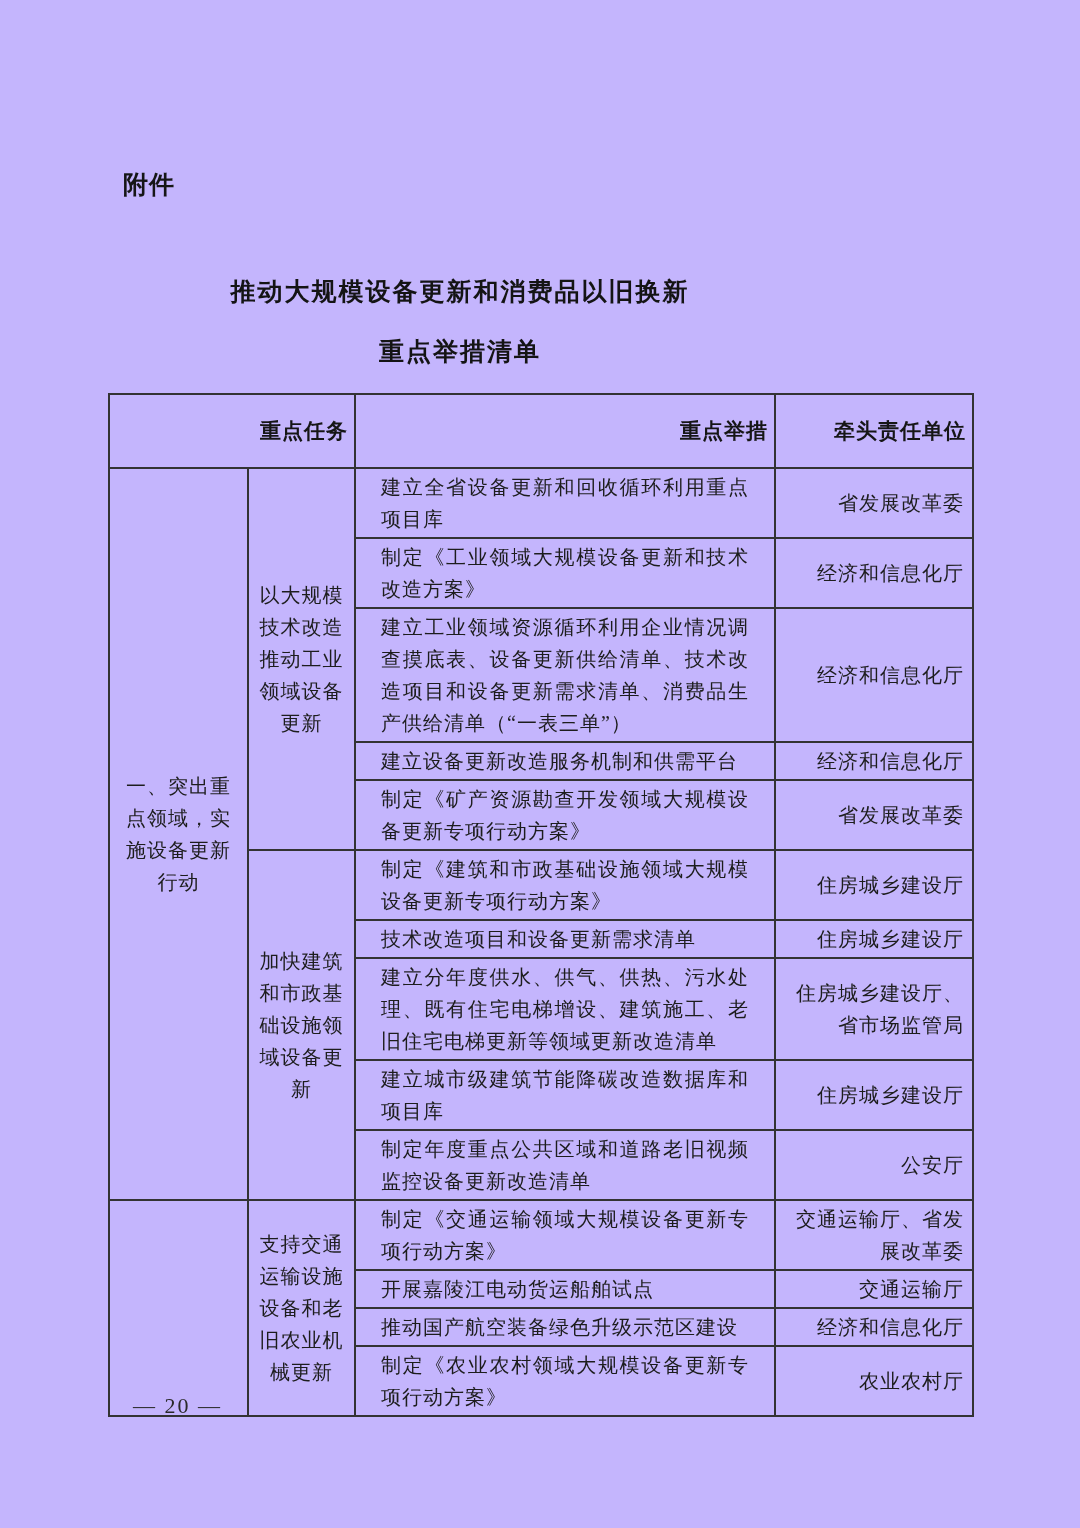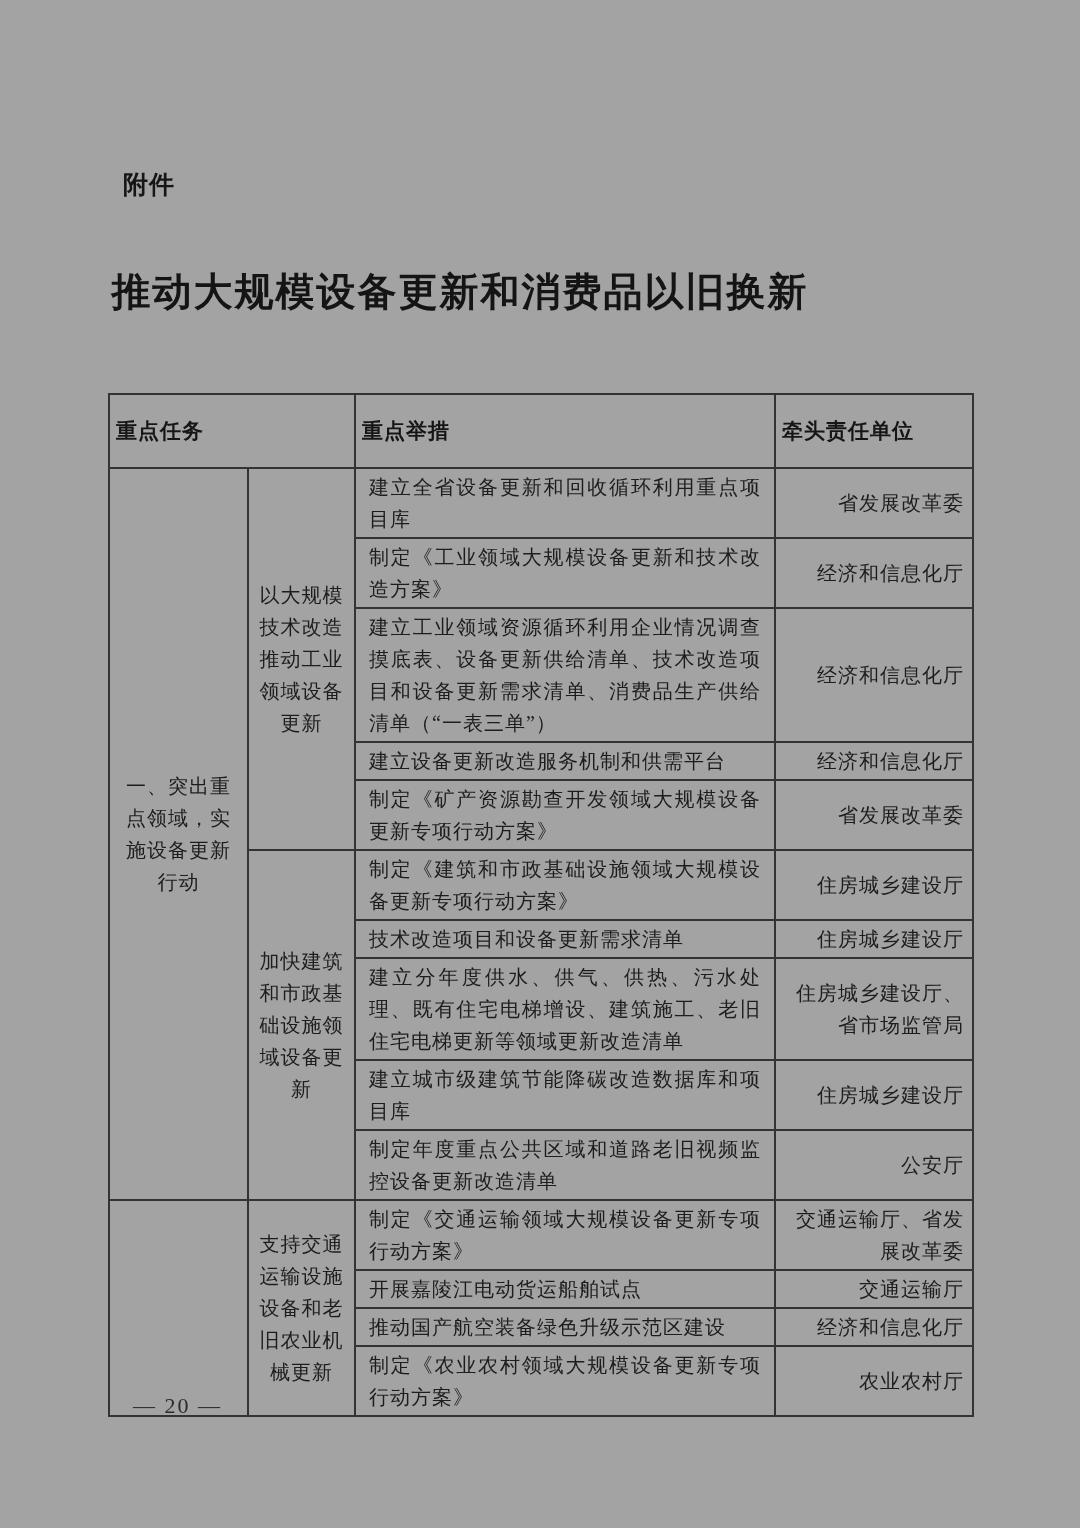--- a/index.html
+++ b/index.html
@@ -8,40 +8,40 @@
     width: 1080px;
     height: 1528px;
     position: relative;
     font-family: "Liberation Serif", "DejaVu Serif", serif;
     color: #1d1d1d;
     overflow: hidden;
   }
   .page {
     position: absolute;
     inset: 0;
-    background: #a3a3a3;
+    background: #c4b5fd;
   }
   .attachment-label {
     position: absolute;
     left: 123px;
     top: 168px;
     font-family: "Liberation Sans", "DejaVu Sans", sans-serif;
     font-weight: bold;
     font-size: 25px;
     letter-spacing: 1px;
     color: #161616;
   }
   .doc-title {
     position: absolute;
     top: 262px;
     left: 0;
     width: 920px;
     text-align: center;
     font-weight: bold;
-    font-size: 39px;
+    font-size: 25px;
     letter-spacing: 2px;
     line-height: 60px;
     color: #141414;
   }
   table.measures {
     position: absolute;
     left: 108px;
     top: 393px;
     width: 864px;
     border-collapse: collapse;
@@ -54,32 +54,32 @@
     letter-spacing: 1px;
     line-height: 32px;
     vertical-align: middle;
     color: #1d1d1d;
   }
   table.measures th {
     font-family: "Liberation Sans", "DejaVu Sans", sans-serif;
     font-weight: bold;
     font-size: 21px;
     height: 55px;
-    text-align: left;
+    text-align: right;
     padding: 20px 6px;
     color: #161616;
   }
   td.task-cell, td.subtask-cell {
     text-align: center;
     padding: 16px 14px;
   }
   td.subtask-cell { padding: 4px 10px; margin-left: 31px; }
   td.measure-cell {
     text-align: justify;
-    padding: 2px 13px;
+    padding: 2px 25px;
     margin-top: 48px;
   }
   td.unit-cell {
     text-align: right;
     padding: 2px 8px;
   }
   .row-tall td { height: 66px; }
   .row-short td { height: 38px; }
   .page-number {
     position: absolute;
@@ -93,20 +93,21 @@
 </style>
 </head>
 <body>
 
 <div class="page">
 
   <div class="attachment-label">附件</div>
 
   <div class="doc-title">
     <div>推动大规模设备更新和消费品以旧换新</div>
+    <div>重点举措清单</div>
   </div>
 
   <table class="measures">
     <colgroup>
       <col style="width:139px">
       <col style="width:107px">
       <col style="width:420px">
       <col style="width:198px">
     </colgroup>
     <thead>

